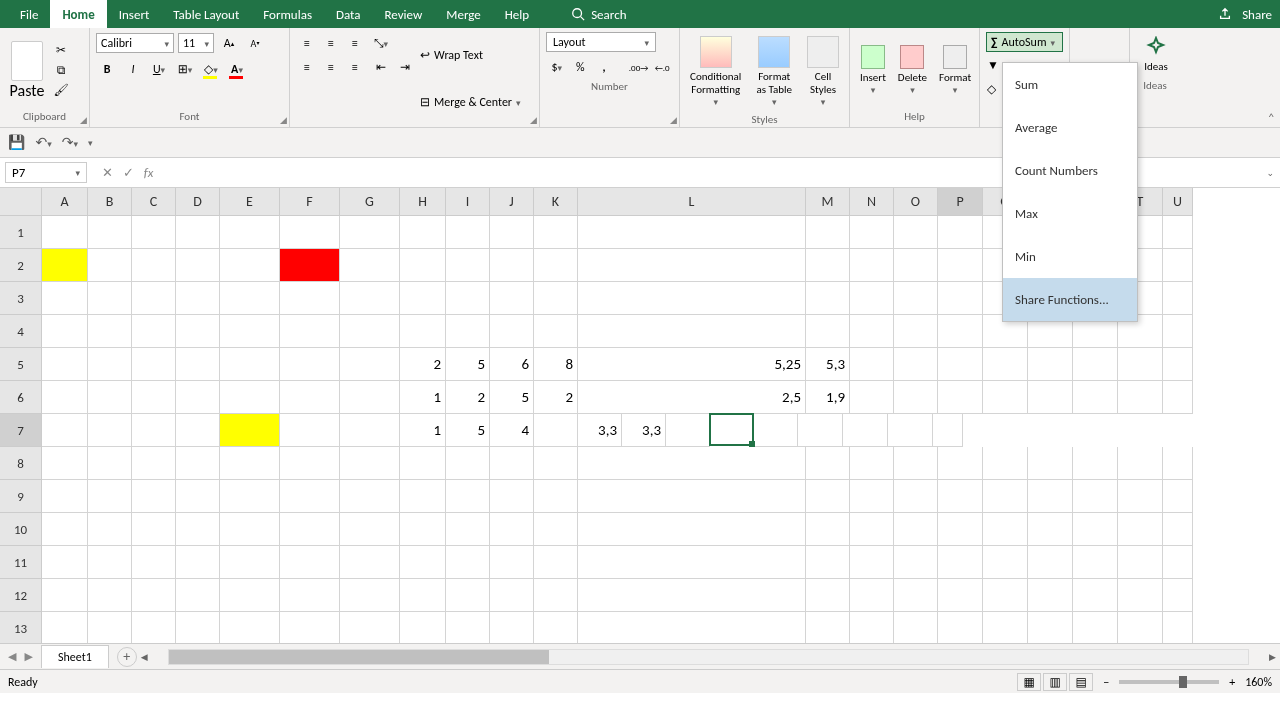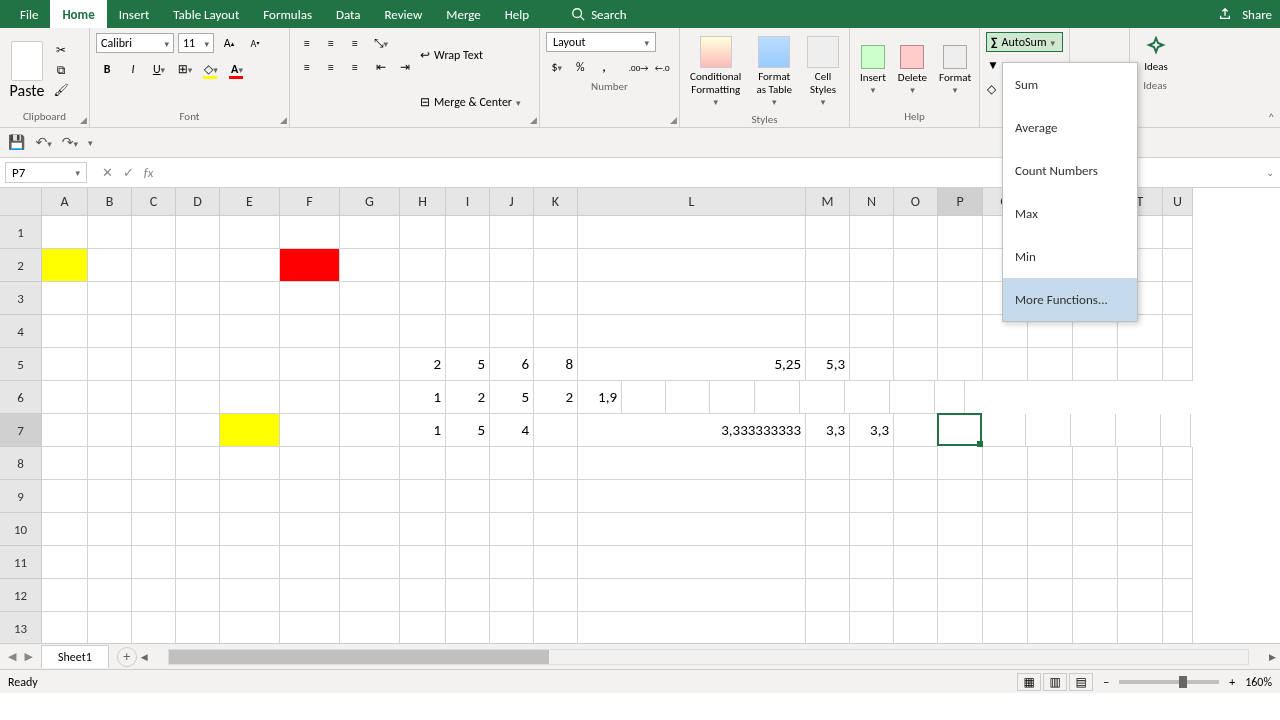--- a/index.html
+++ b/index.html
@@ -310,21 +310,21 @@
   </div>
   <span class="collapse-ribbon">^</span>
 </div>
 
 <div class="autosum-menu" id="autosum-menu">
     <div class="menu-item">Sum</div>
     <div class="menu-item">Average</div>
     <div class="menu-item">Count Numbers</div>
     <div class="menu-item">Max</div>
     <div class="menu-item">Min</div>
-    <div class="menu-item hover">More Functions...</div>
+    <div class="menu-item hover">Share Functions...</div>
   </div>
 
 <div class="qat">
   <span class="qat-btn">💾</span>
   <span class="qat-btn">↶<span class="chevron">▾</span></span>
   <span class="qat-btn">↷<span class="chevron">▾</span></span>
   <span class="qat-btn chevron">▾</span>
 </div>
 
 <div class="formula-bar">
@@ -502,20 +502,21 @@
         <div class="cell" style="width: 44px; height: 33px;"></div>
         <div class="cell" style="width: 44px; height: 33px;"></div>
         <div class="cell" style="width: 44px; height: 33px;"></div>
         <div class="cell" style="width: 60px; height: 33px;"></div>
         <div class="cell" style="width: 60px; height: 33px;"></div>
         <div class="cell" style="width: 60px; height: 33px;"></div>
         <div class="cell" style="width: 46px; height: 33px;">1</div>
         <div class="cell" style="width: 44px; height: 33px;">2</div>
         <div class="cell" style="width: 44px; height: 33px;">5</div>
         <div class="cell" style="width: 44px; height: 33px;">2</div>
+        <div class="cell" style="width: 228px; height: 33px;">2,5</div>
         <div class="cell" style="width: 44px; height: 33px;">1,9</div>
         <div class="cell" style="width: 44px; height: 33px;"></div>
         <div class="cell" style="width: 44px; height: 33px;"></div>
         <div class="cell" style="width: 45px; height: 33px;"></div>
         <div class="cell" style="width: 45px; height: 33px;"></div>
         <div class="cell" style="width: 45px; height: 33px;"></div>
         <div class="cell" style="width: 45px; height: 33px;"></div>
         <div class="cell" style="width: 45px; height: 33px;"></div>
         <div class="cell" style="width: 30px; height: 33px;"></div>
       </div>
@@ -524,21 +525,20 @@
         <div class="cell" style="width: 44px; height: 33px;"></div>
         <div class="cell" style="width: 44px; height: 33px;"></div>
         <div class="cell" style="width: 44px; height: 33px;"></div>
         <div class="cell yellow" style="width: 60px; height: 33px;"></div>
         <div class="cell" style="width: 60px; height: 33px;"></div>
         <div class="cell" style="width: 60px; height: 33px;"></div>
         <div class="cell" style="width: 46px; height: 33px;">1</div>
         <div class="cell" style="width: 44px; height: 33px;">5</div>
         <div class="cell" style="width: 44px; height: 33px;">4</div>
         <div class="cell" style="width: 44px; height: 33px;"></div>
-        <div class="cell" style="width: 228px; height: 33px;">3,333333333</div>
         <div class="cell" style="width: 44px; height: 33px;">3,3</div>
         <div class="cell" style="width: 44px; height: 33px;">3,3</div>
         <div class="cell" style="width: 44px; height: 33px;"></div>
         <div class="cell selected" style="width: 45px; height: 33px;"></div>
         <div class="cell" style="width: 45px; height: 33px;"></div>
         <div class="cell" style="width: 45px; height: 33px;"></div>
         <div class="cell" style="width: 45px; height: 33px;"></div>
         <div class="cell" style="width: 45px; height: 33px;"></div>
         <div class="cell" style="width: 30px; height: 33px;"></div>
       </div>

